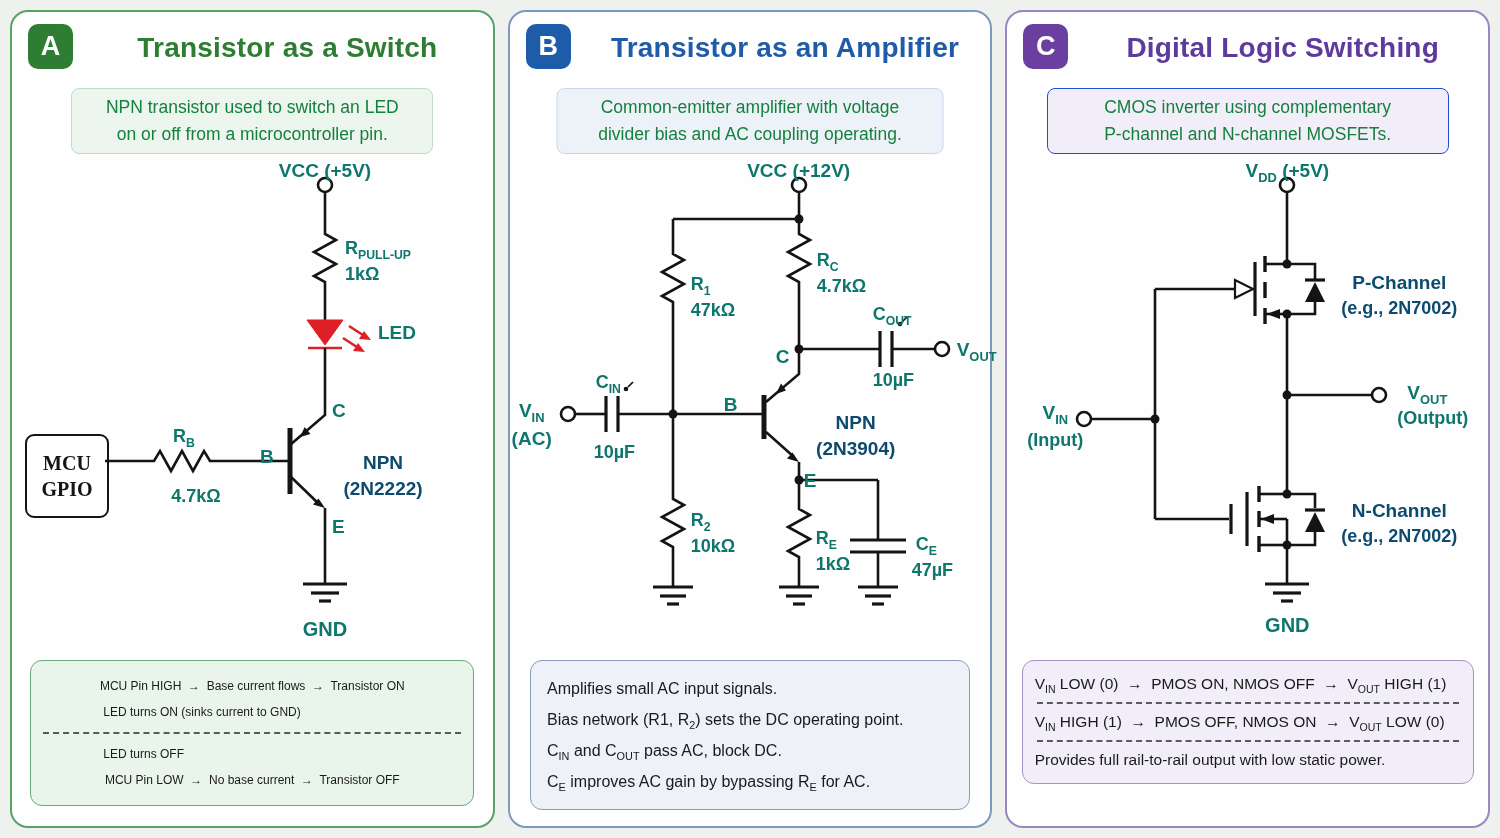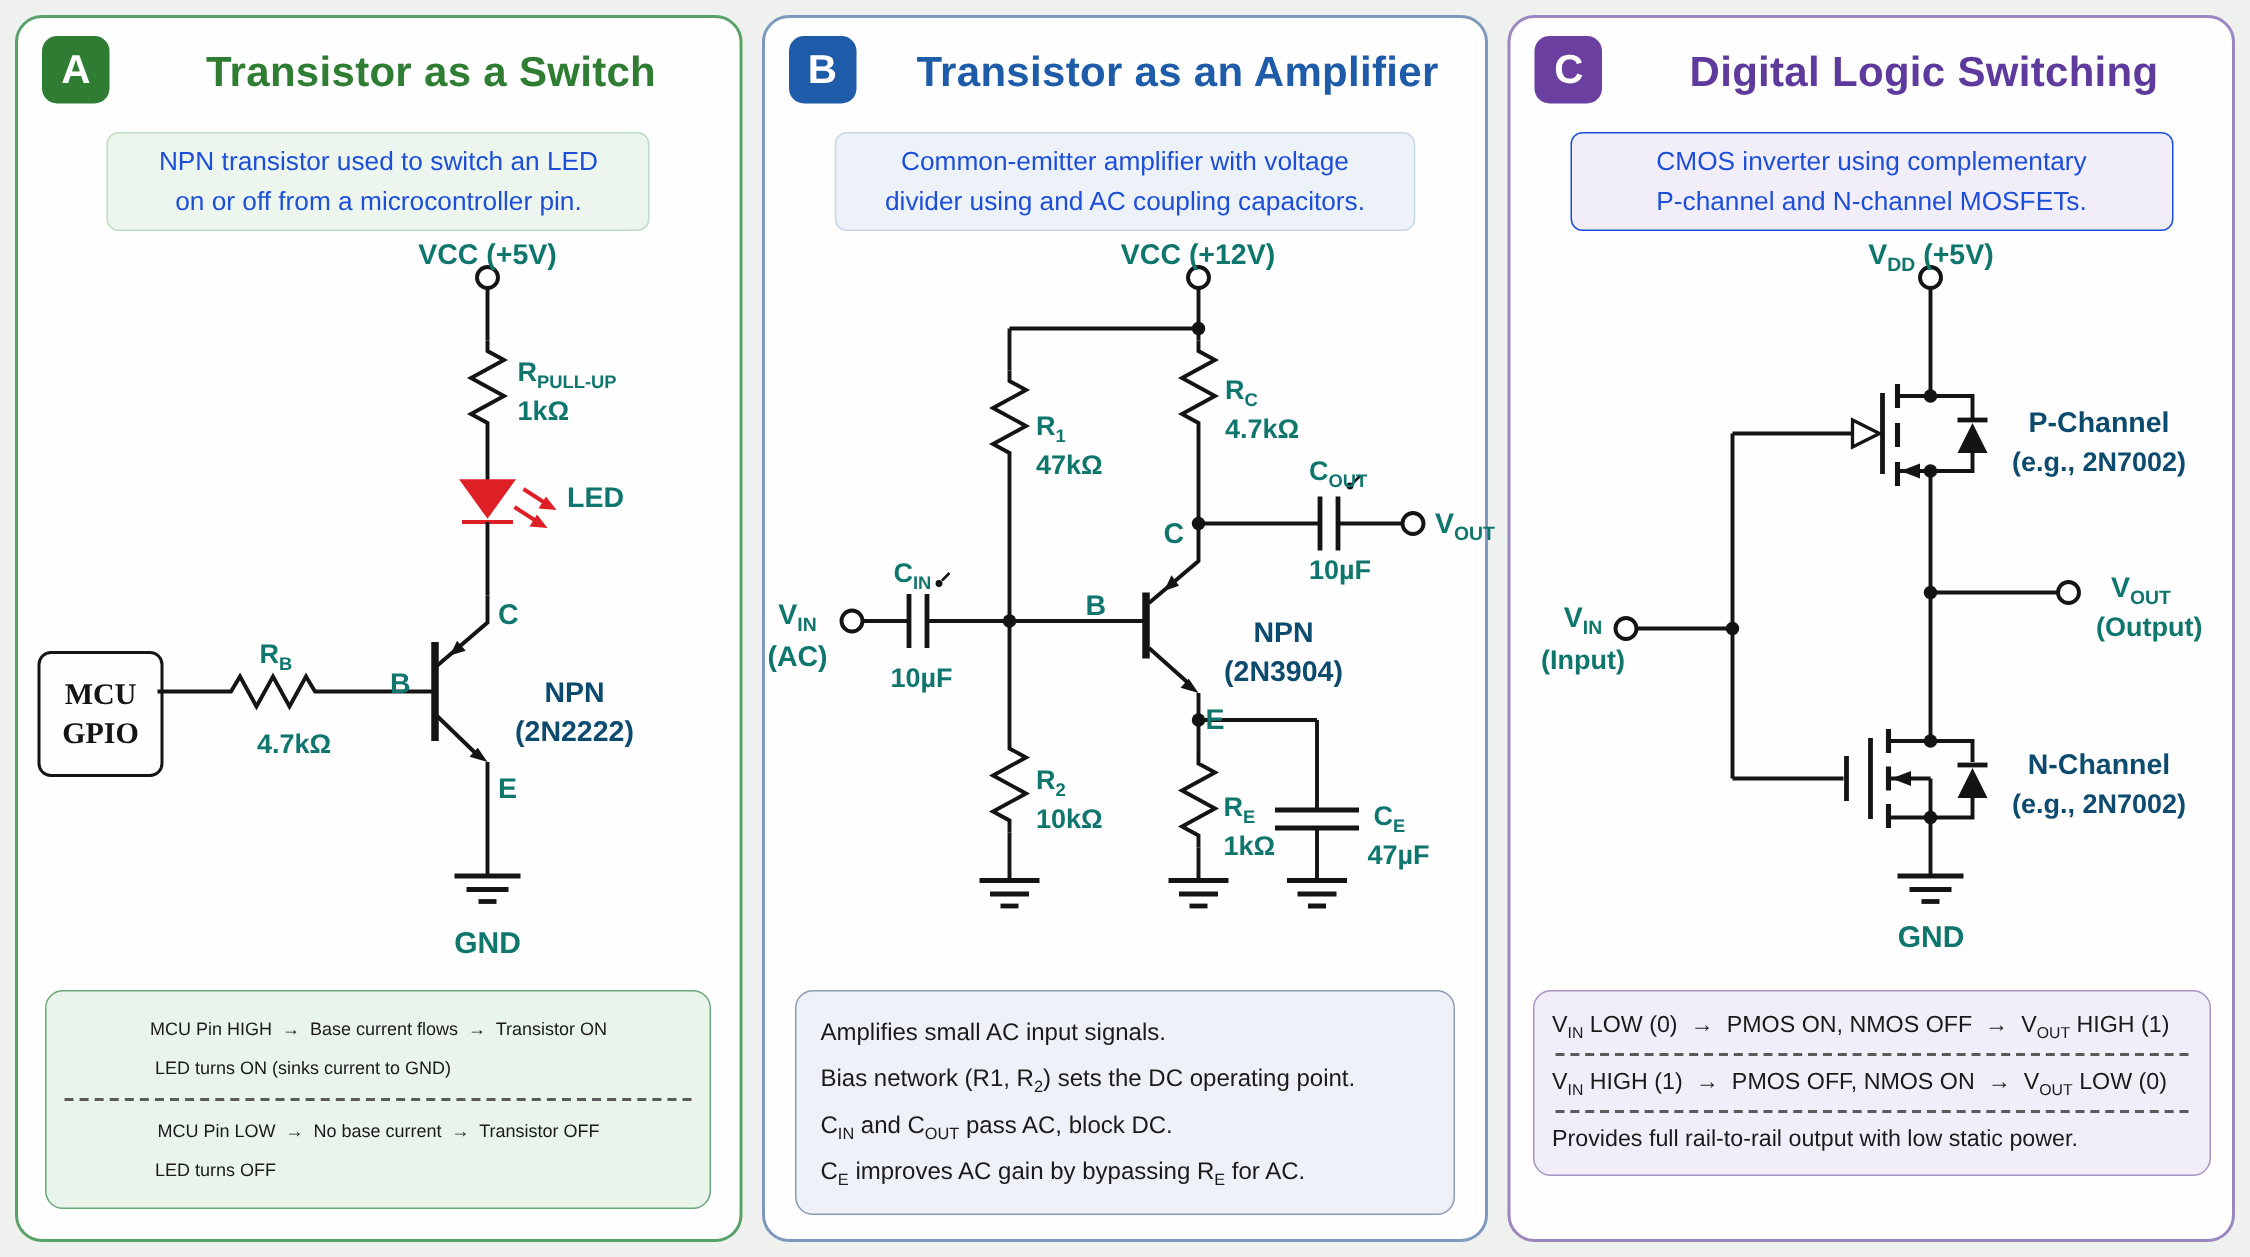--- a/index.html
+++ b/index.html
@@ -31,21 +31,21 @@
     position:absolute; left:78px; right:8px; top:20px; text-align:center;
     font-size:28px; font-weight:bold; letter-spacing:0.2px;
   }
   .pa .title { color:#2e7d32; }
   .pb .title { color:#1e5ba8; }
   .pc .title { color:#5d3a9b; }
 
   .desc {
     position:absolute; top:76px; left:50%; transform:translateX(-50%);
     border-radius:8px; text-align:center; font-size:17.5px; line-height:27px;
-    padding:5px 10px; color:#1d4ed8;
+    padding:5px 10px; color:#15803d;
   }
   .pa .desc { background:#ecf6ee; border:1px solid #bedcc6; width:340px; }
   .pb .desc { background:#edf2f9; border:1px solid #c8d6ea; width:365px; }
   .pc .desc { background:#f2eef9; border:1px solid #1d4ed8; width:380px; }
 
   .circuit { position:absolute; left:0; top:140px; width:481px; height:500px; }
   .circuit svg { position:absolute; left:0; top:0; }
 
   .clabel { position:absolute; font-size:19px; font-weight:bold; color:#0f766e; white-space:nowrap; }
   .clabel.sm { font-size:18px; }
@@ -150,31 +150,31 @@
       <div class="clabel sm cc" style="left:184px; top:334px;">4.7kΩ</div>
       <div class="clabel blue cc" style="left:371px; top:300px;">NPN</div>
       <div class="clabel blue cc" style="left:371px; top:326px;">(2N2222)</div>
       <div class="clabel cc" style="left:313px; top:466px; font-size:20px;">GND</div>
     </div>
 
     <div class="note">
       <div class="note-line nl-center">MCU Pin HIGH  →  Base current flows  →  Transistor ON</div>
       <div class="note-line nl-indent">LED turns ON (sinks current to GND)</div>
       <div class="note-divider"></div>
+      <div class="note-line nl-indent">LED turns OFF</div>
       <div class="note-line nl-center">MCU Pin LOW  →  No base current  →  Transistor OFF</div>
-      <div class="note-line nl-indent">LED turns OFF</div>
     </div>
   </div>
 
   <div class="panel pb">
     <div class="badge">B</div>
     <div class="title">Transistor as an Amplifier</div>
     <div class="desc">
       <div>Common-emitter amplifier with voltage</div>
-      <div>divider using and AC coupling capacitors.</div>
+      <div>divider bias and AC coupling operating.</div>
     </div>
 
     <div class="circuit">
       <svg width="481" height="500" viewBox="0 0 481 500">
         <circle class="term" cx="289" cy="33" r="7"></circle>
         <path class="w" d="M289 40 V67"></path>
         <path class="w" d="M163 67 H289"></path>
         <circle class="dot" cx="289" cy="67" r="4.5"></circle>
 
         <path class="w" d="M163 67 V95"></path>

